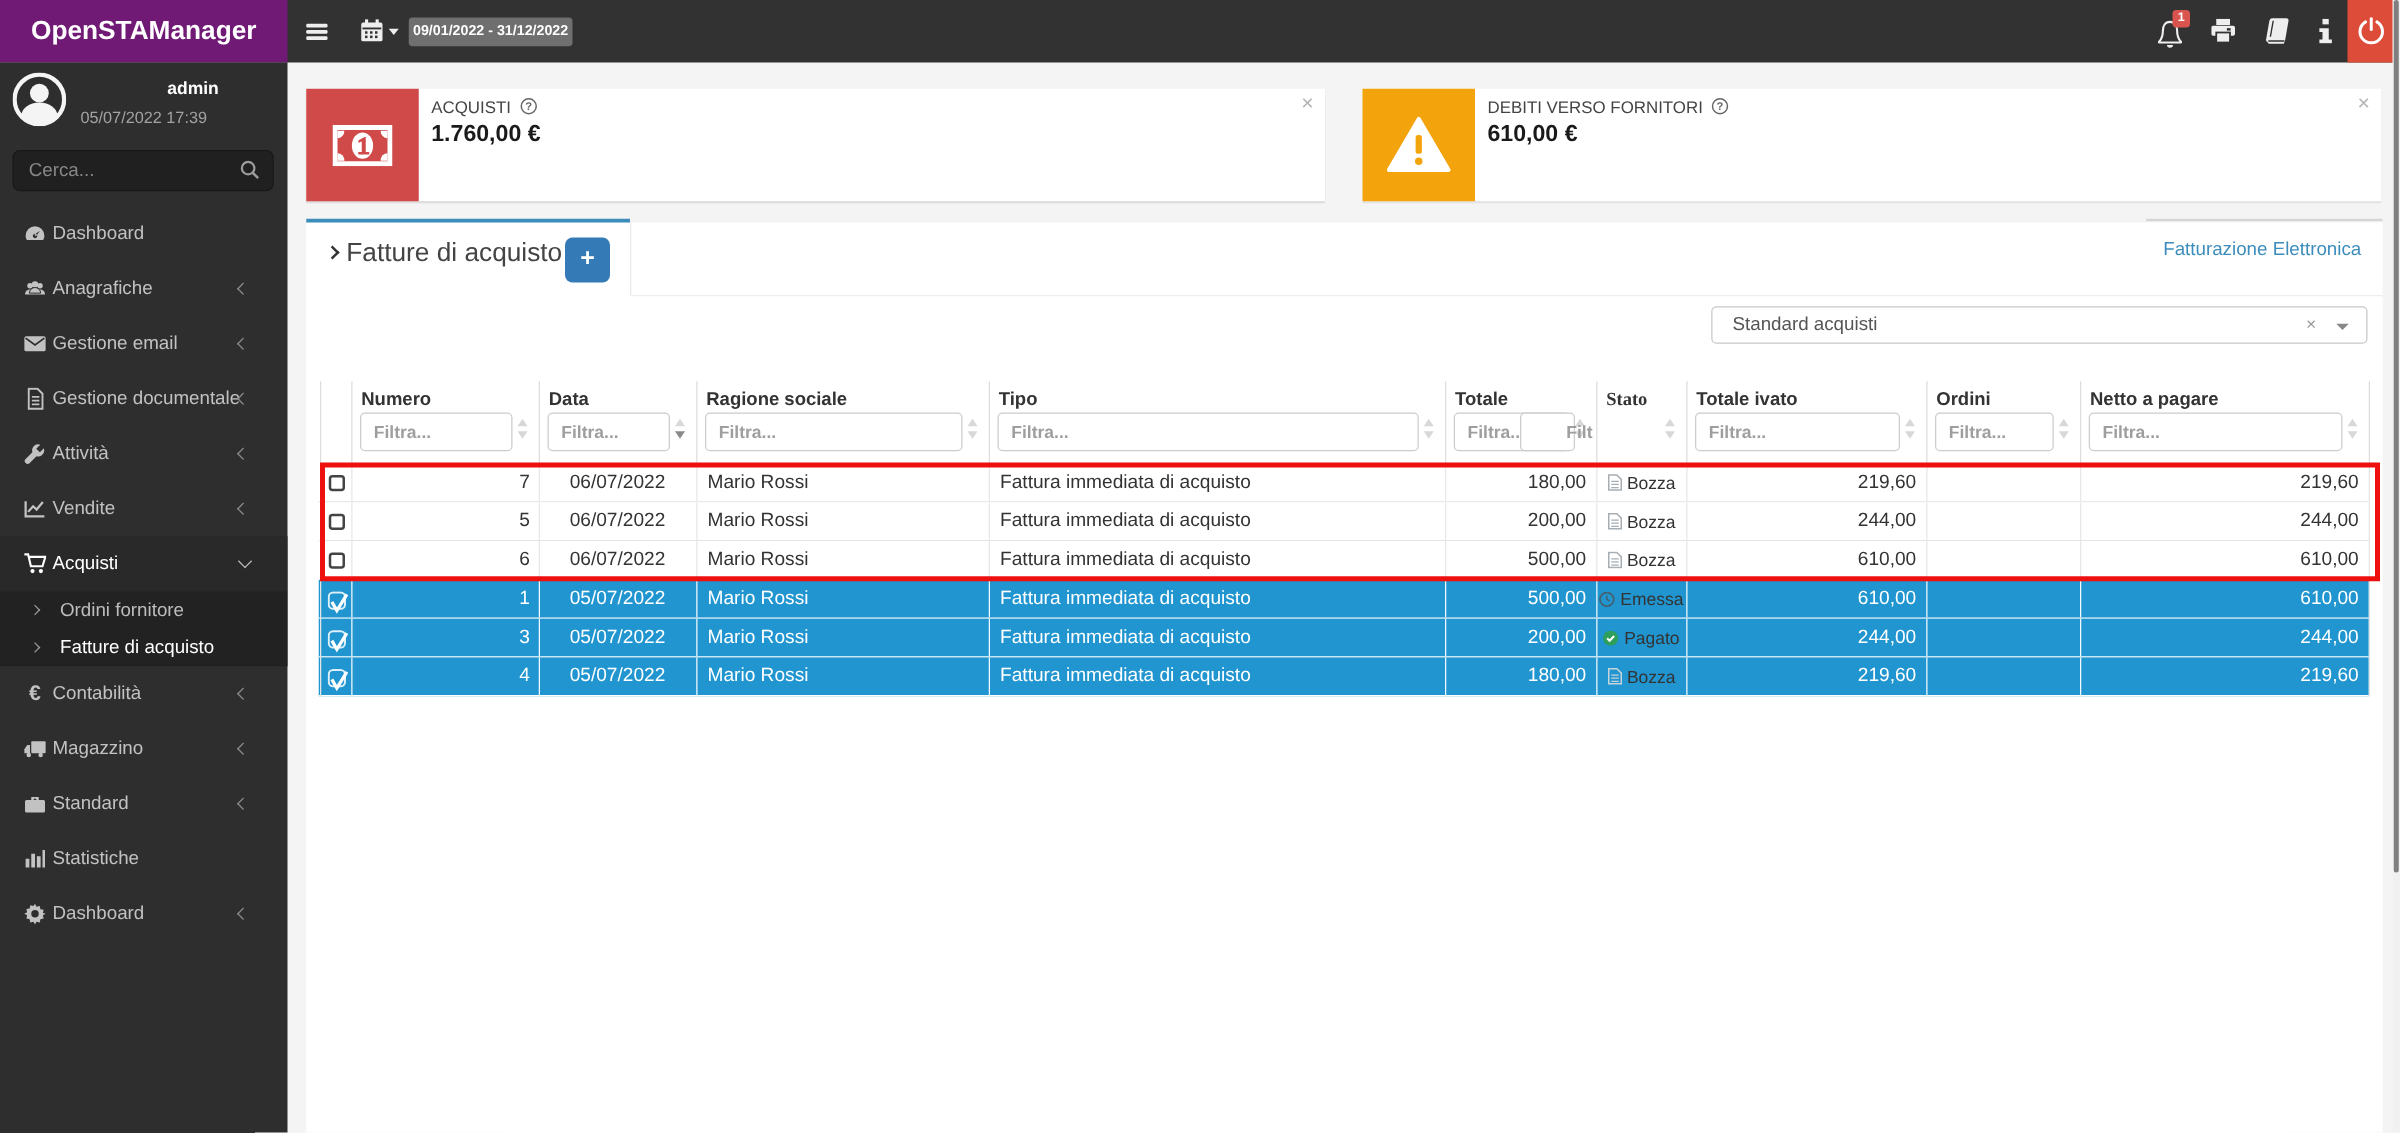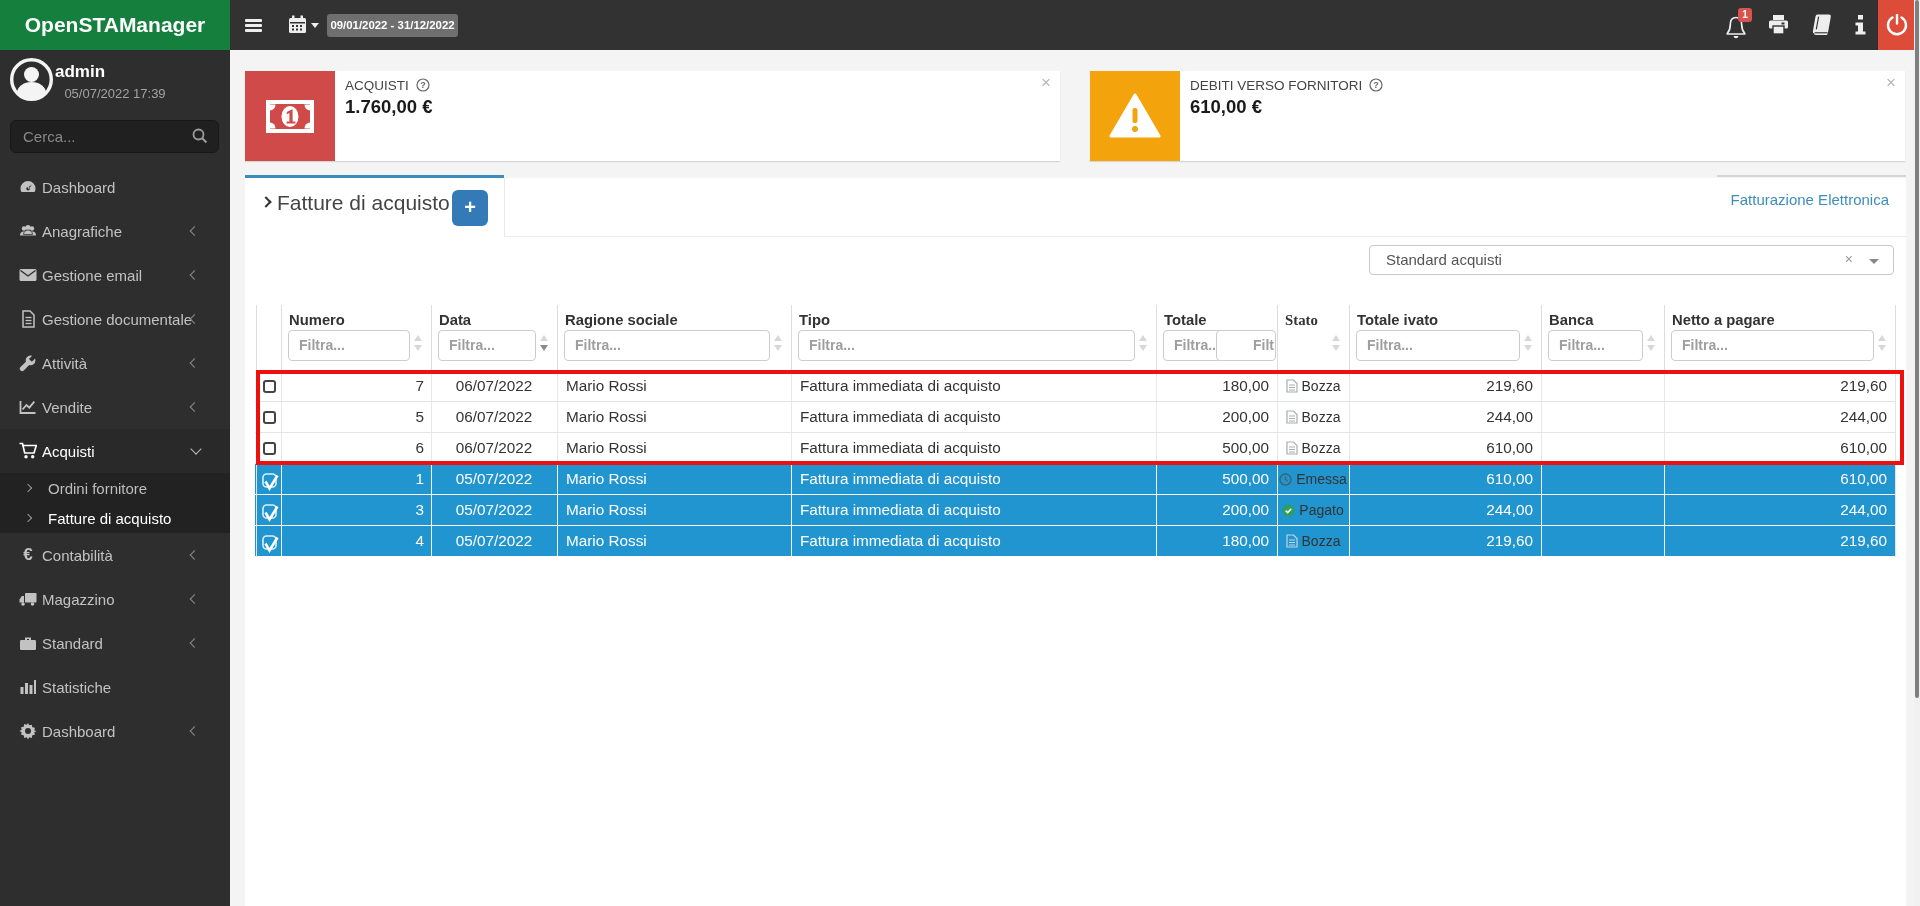--- a/index.html
+++ b/index.html
@@ -2,33 +2,33 @@
 <html><head>
 <meta charset="utf-8">
 <style>
   * { margin:0; padding:0; box-sizing:border-box; }
   html,body { width:1920px; height:906px; overflow:hidden; background:#f4f4f4;
     font-family:"Liberation Sans", sans-serif; }
   .abs { position:absolute; }
 
   
   #navbar { left:0; top:0; width:1920px; height:50px; background:#323232; }
-  #logo { left:0; top:0; width:230px; height:50px; background:#15803d;
+  #logo { left:0; top:0; width:230px; height:50px; background:#701a75;
     color:#fff; font-size:21px; font-weight:bold; text-align:center; line-height:50px; }
   .hbar { left:245px; width:17px; height:3px; background:#eee; border-radius:1px; }
   #datebadge { left:327px; top:14px; width:131px; height:23px; background:#6f6f6f; white-space:nowrap;
     border-radius:3px; color:#fff; font-size:11.4px; font-weight:bold; text-align:center; line-height:23px; }
   #power { left:1878px; top:0; width:37px; height:50px; background:#dd4b39; }
   #sbtrack { left:1914px; top:0; width:6px; height:906px; background:#f1f1f1; }
   #sbthumb { left:1915px; top:0; width:4px; height:698px; background:#7f7f7f; border-radius:2px; }
 
   
   #sidebar { left:0; top:50px; width:230px; height:856px; background:#2e2e2e; }
-  #uname { left:55px; top:62px; width:120px; text-align:left; color:#fff;
-    font-size:17px; font-weight:bold; }
+  #uname { left:55px; top:62px; width:120px; text-align:right; color:#fff;
+    font-size:14px; font-weight:bold; }
   #udate { left:40px; top:86px; width:150px; text-align:center; color:#a2a2a2; font-size:13px; }
   #search { left:10px; top:120px; width:209px; height:33px; background:#202020;
     border:1px solid #181818; border-radius:6px; color:#888; font-size:15px;
     line-height:31px; padding-left:12px; }
   .mi { left:0; width:230px; height:44px; }
   .mi .txt { position:absolute; left:42px; top:50%; transform:translateY(-50%);
     color:#c2c2c2; font-size:15px; }
   .mi .ic { position:absolute; left:19px; top:50%; transform:translateY(-50%); width:18px; height:18px; }
   .chev { position:absolute; right:32px; top:50%; width:7px; height:7px;
     border-left:1.8px solid #8a8a8a; border-bottom:1.8px solid #8a8a8a;
@@ -357,28 +357,28 @@
     <div class="abs sortd" style="left:774px;"></div>
     <div class="abs th" style="left:799px;">Tipo</div>
     <div class="abs fi" style="left:798px; width:337px;">Filtra...</div>
     <div class="abs sortu" style="left:1139px;"></div>
     <div class="abs sortd" style="left:1139px;"></div>
     <div class="abs th" style="left:1164px;">Totale</div>
     <div class="abs fi" style="left:1163px; width:93px;">Filtra...</div>
     <div class="abs sortu" style="left:1260px;"></div>
     <div class="abs sortd" style="left:1260px;"></div>
     <div class="abs th" style="left:1285px;font-family:Liberation Serif, serif;">Stato</div>
-    <div class="abs fi" style="left:1216px; width:60px;padding-left:36px;">Filt</div>
+    <div class="abs fi" style="left:1216px; width:44px;padding-left:36px;">Filt</div>
     <div class="abs sortu" style="left:1332px;"></div>
     <div class="abs sortd" style="left:1332px;"></div>
     <div class="abs th" style="left:1357px;">Totale ivato</div>
     <div class="abs fi" style="left:1356px; width:164px;">Filtra...</div>
     <div class="abs sortu" style="left:1524px;"></div>
     <div class="abs sortd" style="left:1524px;"></div>
-    <div class="abs th" style="left:1549px;">Banca</div>
+    <div class="abs th" style="left:1549px;">Ordini</div>
     <div class="abs fi" style="left:1548px; width:95px;">Filtra...</div>
     <div class="abs sortu" style="left:1647px;"></div>
     <div class="abs sortd" style="left:1647px;"></div>
     <div class="abs th" style="left:1672px;">Netto a pagare</div>
     <div class="abs fi" style="left:1671px; width:203px;">Filtra...</div>
     <div class="abs sortu" style="left:1878px;"></div>
     <div class="abs sortd" style="left:1878px;"></div>
     <div class="abs" style="left:255.5px; top:305px; width:1px; height:66px; background:#ddd;"></div>
     <div class="abs" style="left:281px; top:305px; width:1px; height:66px; background:#ddd;"></div>
     <div class="abs" style="left:431px; top:305px; width:1px; height:66px; background:#ddd;"></div>

